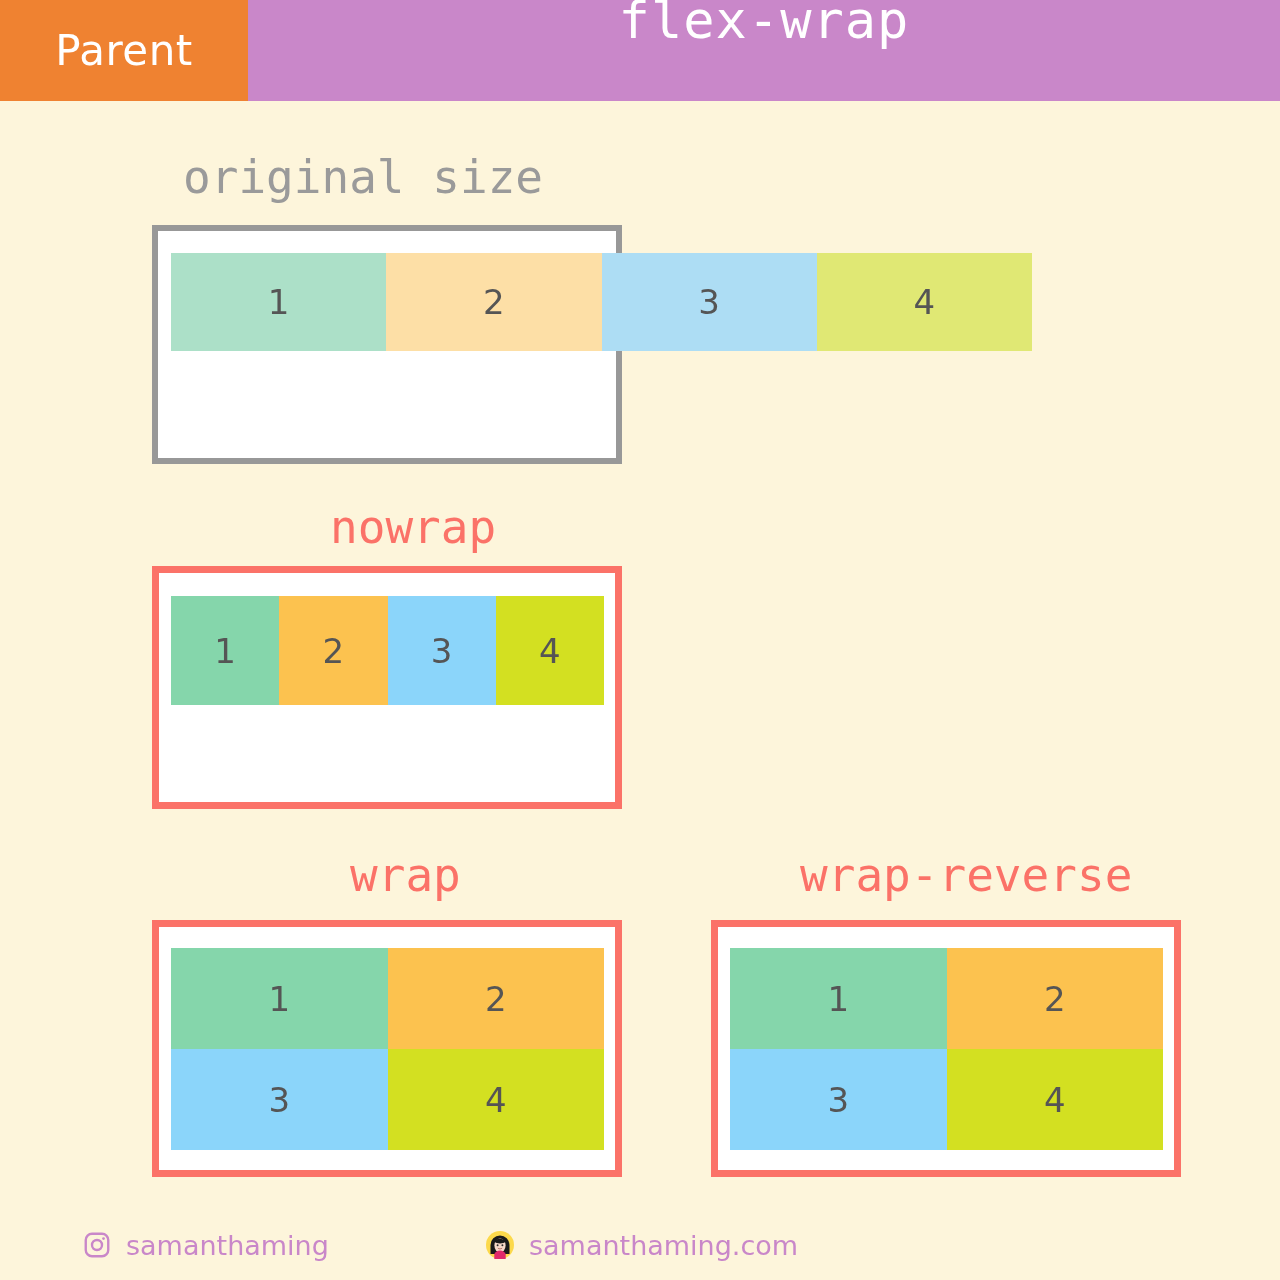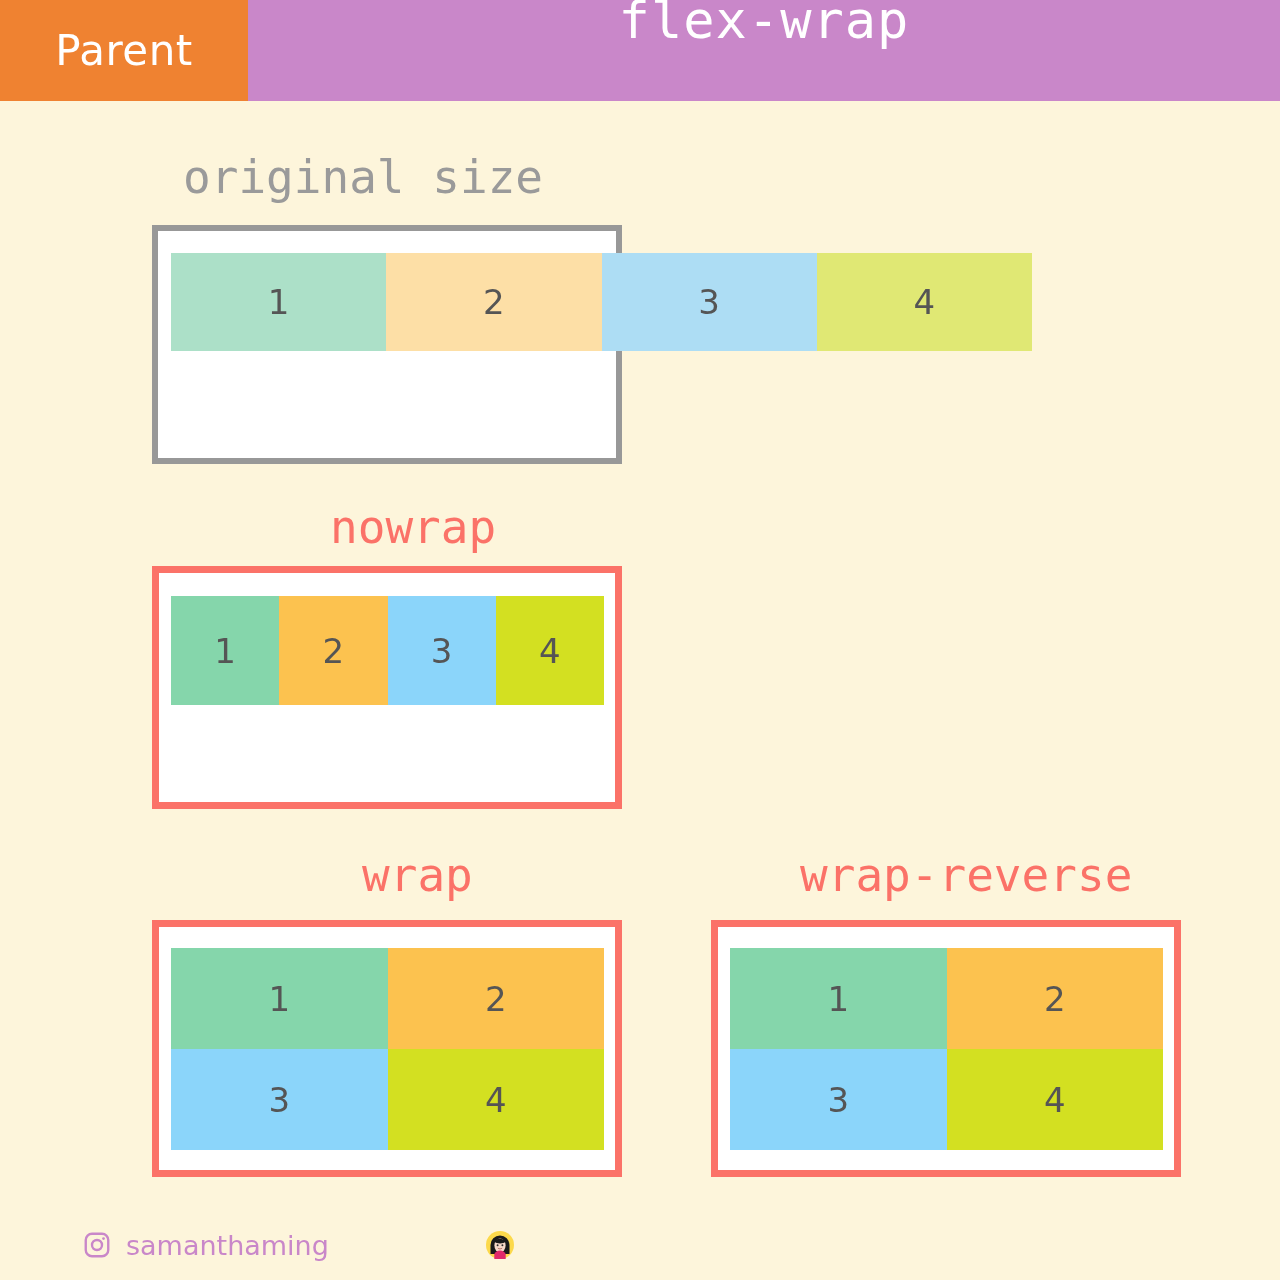--- a/index.html
+++ b/index.html
@@ -204,21 +204,21 @@
 
 <div class="demo-box" id="nowrap-box"></div>
 
 <div class="demo-inner" id="nowrap-inner">
   <div class="cell g1">1</div>
   <div class="cell g2">2</div>
   <div class="cell g3">3</div>
   <div class="cell g4">4</div>
 </div>
 
-<div class="section-title title-red" style="left:328px; top:848px;">wrap</div>
+<div class="section-title title-red" style="left:316px; top:848px;">wrap</div>
 
 <div class="demo-box" id="wrap-box"></div>
 
 <div class="demo-inner" id="wrap-inner">
   <div class="cell g1">1</div>
   <div class="cell g2">2</div>
   <div class="cell g3">3</div>
   <div class="cell g4">4</div>
 </div>
 
@@ -252,16 +252,17 @@
         <circle cx="15" cy="15" r="14" fill="#FCD94B"></circle>
         <path d="M5.5 15a9.5 9.5 0 0 1 19 0v9H5.5z" fill="#1A1A1A"></path>
         <ellipse cx="15" cy="15.5" rx="5.6" ry="7" fill="#F6D8C8"></ellipse>
         <path d="M9 11.5c1.6-3.6 9.4-3.6 12 0-1 1.2-4 2-6 2s-5-0.8-6-2z" fill="#1A1A1A"></path>
         <circle cx="12.6" cy="15.2" r="0.95" fill="#2B2B2B"></circle>
         <circle cx="17.4" cy="15.2" r="0.95" fill="#2B2B2B"></circle>
         <path d="M13.2 18.4c.9.7 2.7.7 3.6 0" stroke="#B0645C" stroke-width="0.9" fill="none" stroke-linecap="round"></path>
         <path d="M9.3 24c1-2.4 3.2-3.6 5.7-3.6s4.7 1.2 5.7 3.6v5H9.3z" fill="#E02A6B"></path>
       </svg>
     </span>
+    <span class="footer-label">samanthaming.com</span>
   </div>
 
 
 </div>
 
 </body></html>

